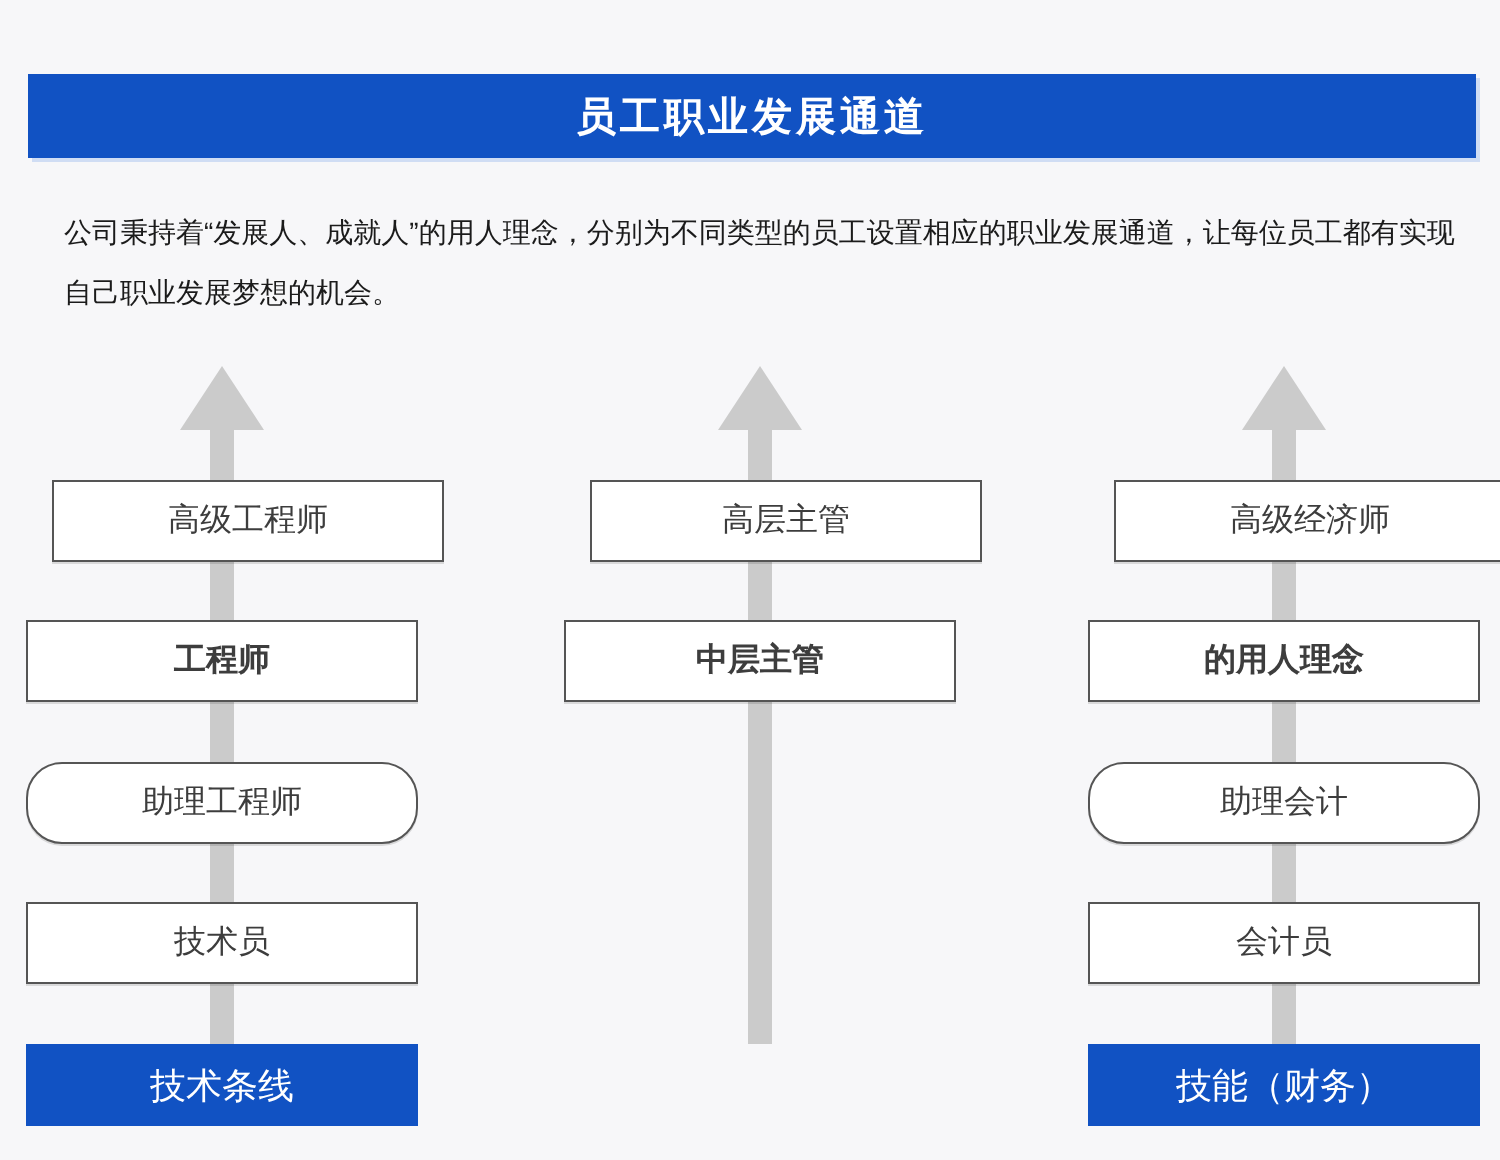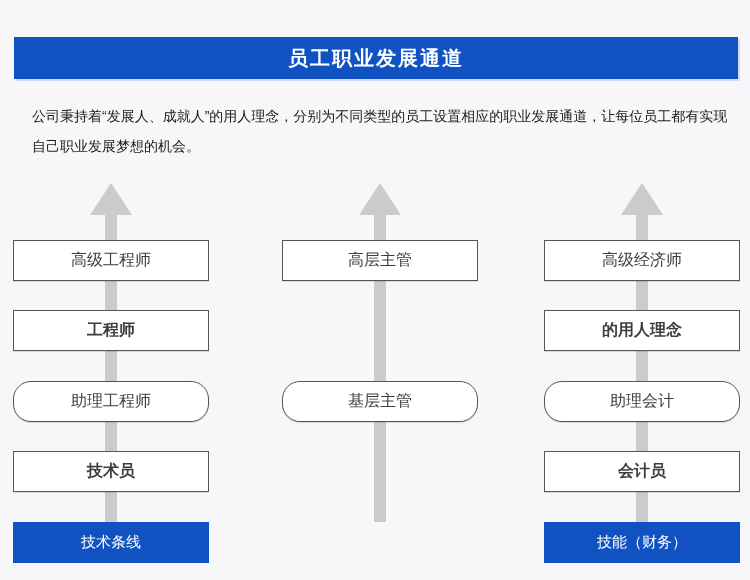--- a/index.html
+++ b/index.html
@@ -86,35 +86,35 @@
     height: 41px;
     background: #ffffff;
     border: 1px solid var(--box-border);
     box-shadow: 0 1px 0 rgba(0,0,0,0.12);
     display: flex;
     align-items: center;
     justify-content: center;
     font-size: 16px;
     color: var(--box-text);
   }
-  .row-0 { top: 57px; }
+  .row-0 { top: 57px; margin-left: 13px; }
   .row-1 { top: 127px; font-weight: bold; }
   .row-2 { top: 198px; border-radius: 18px; }
-  .row-3 { top: 268px; font-weight: bold; }
+  .row-3 { top: 268px; }
   .track-box {
     position: absolute;
     left: 0;
     top: 339px;
     width: 100%;
     height: 41px;
     background: var(--accent-blue);
     display: flex;
     align-items: center;
     justify-content: center;
-    font-size: 15px;
+    font-size: 18px;
     color: #ffffff;
   }
 </style>
 </head>
 <body>
 
 <div class="canvas">
 
   <div class="title-banner">
     <span class="title-text">员工职业发展通道</span>
@@ -133,21 +133,21 @@
     <div class="level-box row-3">技术员</div>
     <div class="track-box">技术条线</div>
   </div>
 
   <div class="career-col col-management">
     <div class="up-arrow">
       <div class="arrow-shaft"></div>
       <div class="arrow-head"></div>
     </div>
     <div class="level-box row-0">高层主管</div>
-    <div class="level-box row-2">基层主管</div>
+    <div class="level-box row-1">中层主管</div>
   </div>
 
   <div class="career-col col-finance">
     <div class="up-arrow">
       <div class="arrow-shaft"></div>
       <div class="arrow-head"></div>
     </div>
     <div class="level-box row-0">高级经济师</div>
     <div class="level-box row-1">的用人理念</div>
     <div class="level-box row-2">助理会计</div>

